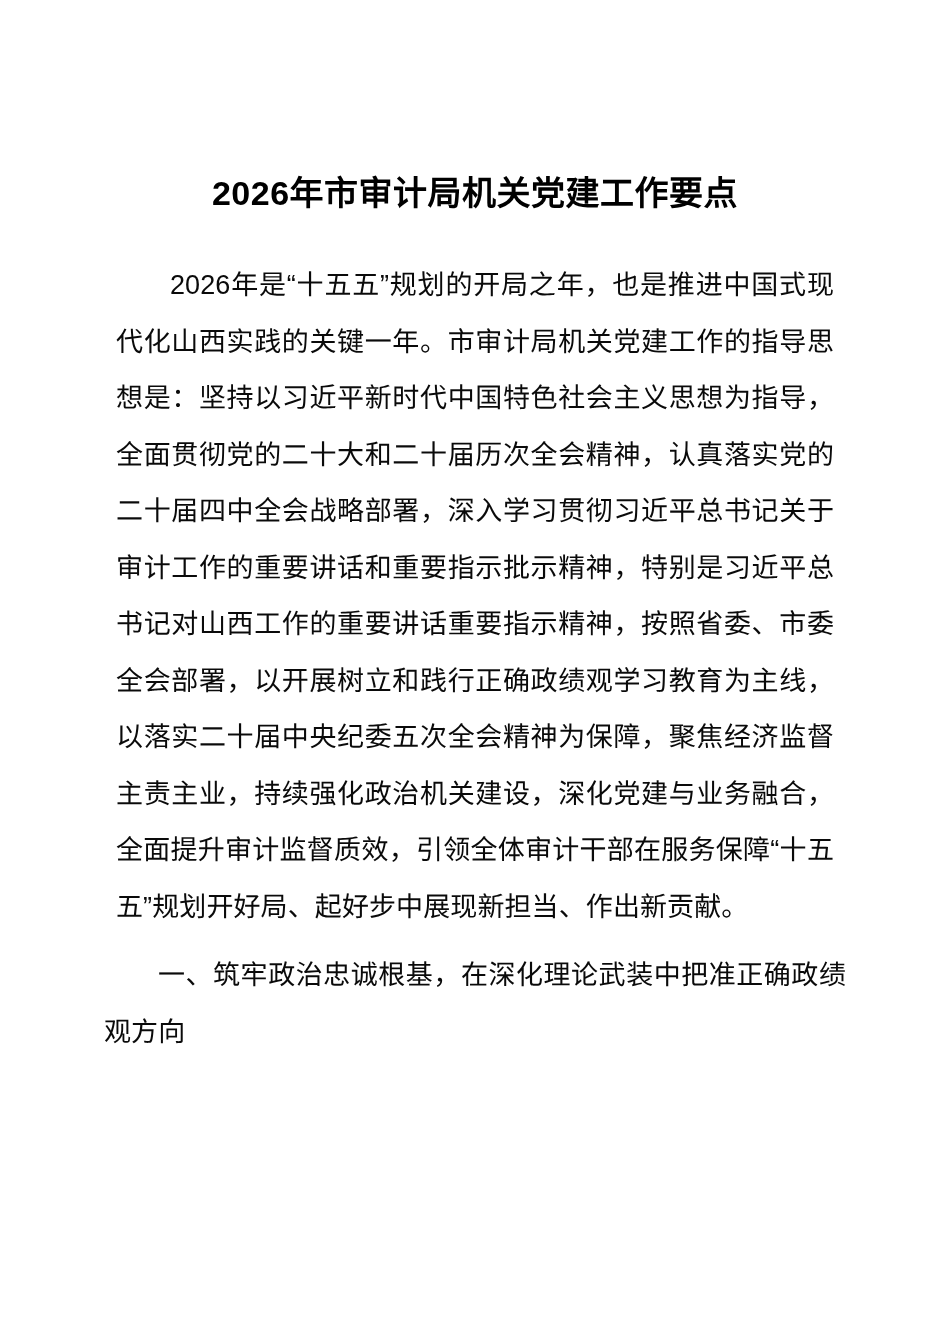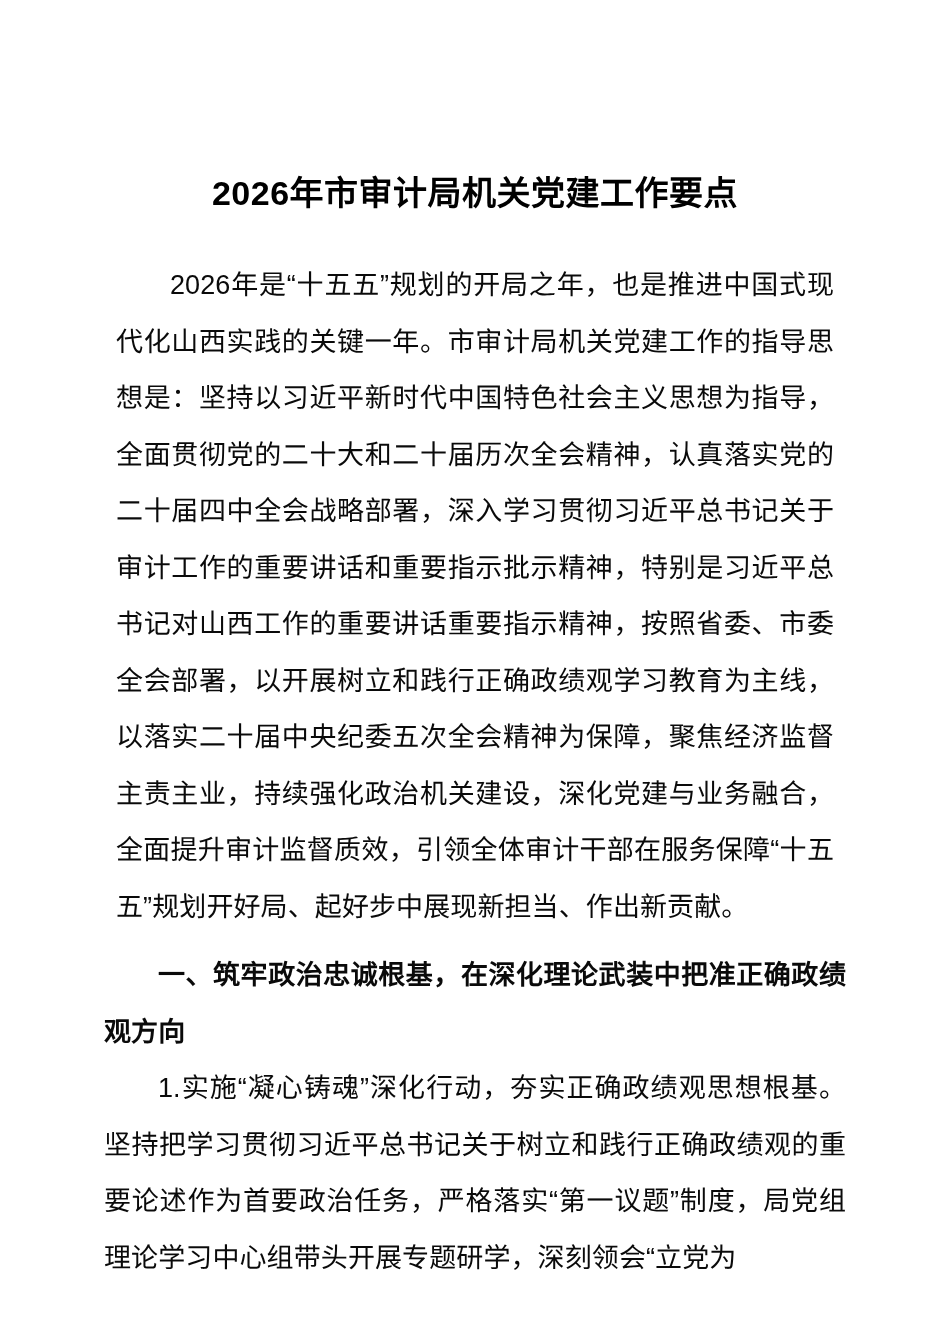--- a/index.html
+++ b/index.html
@@ -57,21 +57,21 @@
     letter-spacing: 0.1px;
     word-break: break-all;
     color: #0a0a0a;
   }
 
   
   p.section-heading {
     margin: 0;
     padding: 0;
     font-size: 27px;
-    font-weight: 700;
+    font-weight: 400;
     line-height: 56.5px;
     text-align: justify;
     text-justify: inter-ideograph;
     text-indent: 54px;
     letter-spacing: 0.1px;
     word-break: break-all;
     color: #0a0a0a;
   }
 
   p.numbered-item {
@@ -95,17 +95,16 @@
   <div class="content">
 
     <h1 class="doc-title">2026年市审计局机关党建工作要点</h1>
 
     <div class="body-block">
 
       <p class="para">2026年是“十五五”规划的开局之年，也是推进中国式现代化山西实践的关键一年。市审计局机关党建工作的指导思想是：坚持以习近平新时代中国特色社会主义思想为指导，全面贯彻党的二十大和二十届历次全会精神，认真落实党的二十届四中全会战略部署，深入学习贯彻习近平总书记关于审计工作的重要讲话和重要指示批示精神，特别是习近平总书记对山西工作的重要讲话重要指示精神，按照省委、市委全会部署，以开展树立和践行正确政绩观学习教育为主线，以落实二十届中央纪委五次全会精神为保障，聚焦经济监督主责主业，持续强化政治机关建设，深化党建与业务融合，全面提升审计监督质效，引领全体审计干部在服务保障“十五五”规划开好局、起好步中展现新担当、作出新贡献。</p>
 
       <p class="section-heading">一、筑牢政治忠诚根基，在深化理论武装中把准正确政绩观方向</p>
 
-      <p class="numbered-item">1.实施“凝心铸魂”深化行动，夯实正确政绩观思想根基。坚持把学习贯彻习近平总书记关于树立和践行正确政绩观的重要论述作为首要政治任务，严格落实“第一议题”制度，局党组理论学习中心组带头开展专题研学，深刻领会“立党为</p>
 
     </div>
   </div>
 </div>
 
 </body></html>

